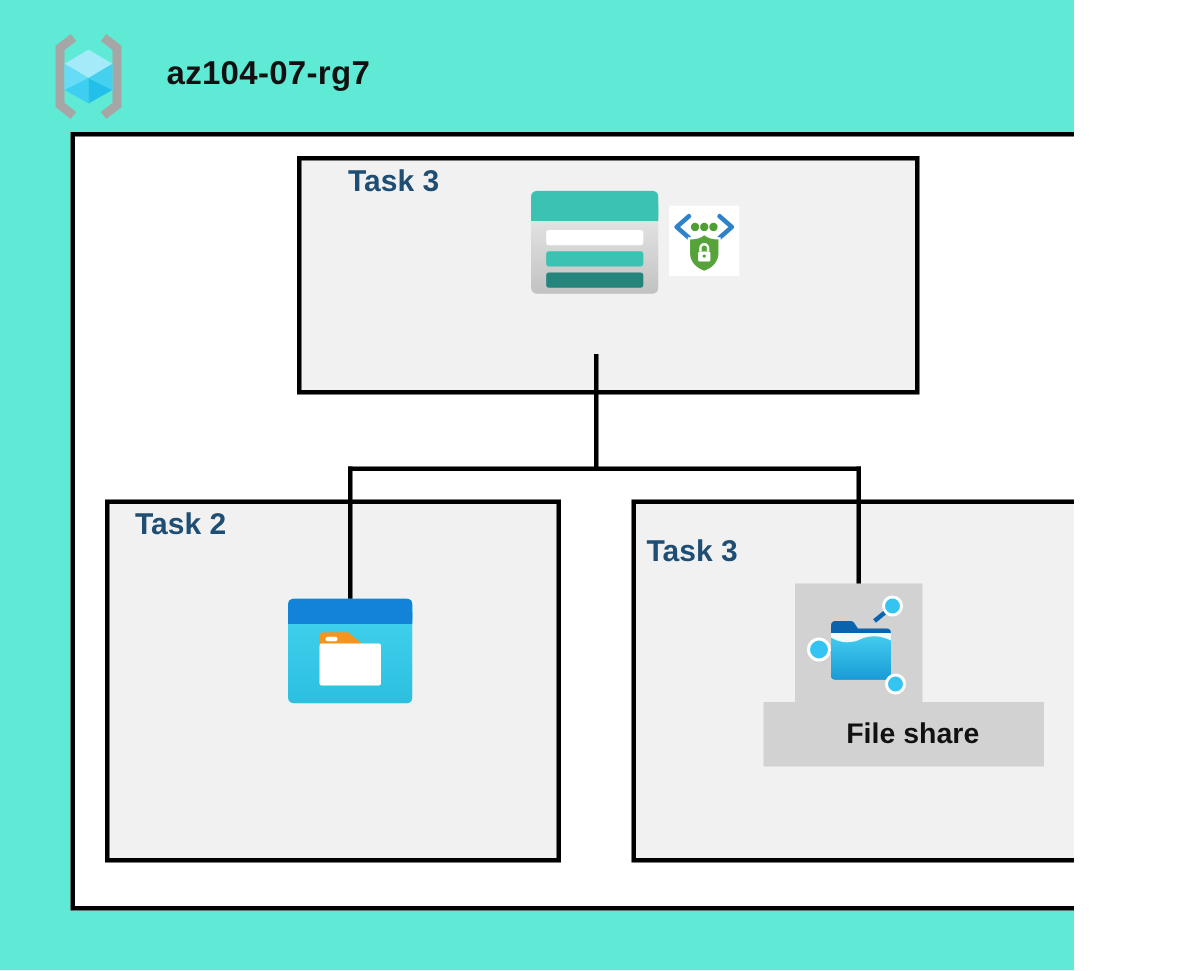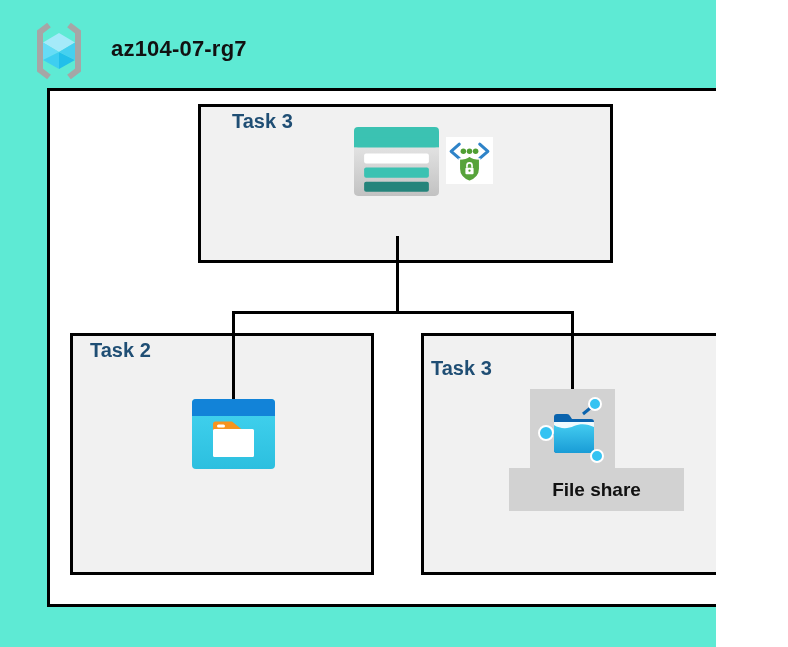--- a/index.html
+++ b/index.html
@@ -29,21 +29,21 @@
   .v2{left:232px;top:311px;width:3px;height:92px;}
   .v3{left:571px;top:311px;width:3px;height:80px;}
   
   .icon{z-index:5;}
   .storage-icon{left:354px;top:127px;width:85px;height:69px;}
   .security-icon{left:446px;top:137px;width:47px;height:47px;}
   .blob-icon{left:192px;top:399px;width:83px;height:70px;}
   .fileshare-bg{left:530px;top:389px;width:85px;height:79px;background:#D2D2D2;z-index:4;}
   .fileshare-icon{left:537px;top:392px;width:72px;height:72px;}
   .fileshare-label-bg{left:509px;top:468px;width:175px;height:43px;background:#D2D2D2;z-index:4;
-    display:flex;align-items:center;justify-content:center;}
+    display:flex;align-items:center;justify-content:center;padding-left:12px;}
   
   .item-label{font-size:19px;font-weight:700;color:#111111;z-index:6;}
   .storage-label{left:198px;top:202px;width:400px;text-align:center;}
   .blob-label{left:76px;top:488px;width:315px;text-align:center;}
   .fs-label{position:relative;font-size:19px;font-weight:700;color:#111111;}
 </style>
 </head>
 <body>
 
 <div class="stage">

